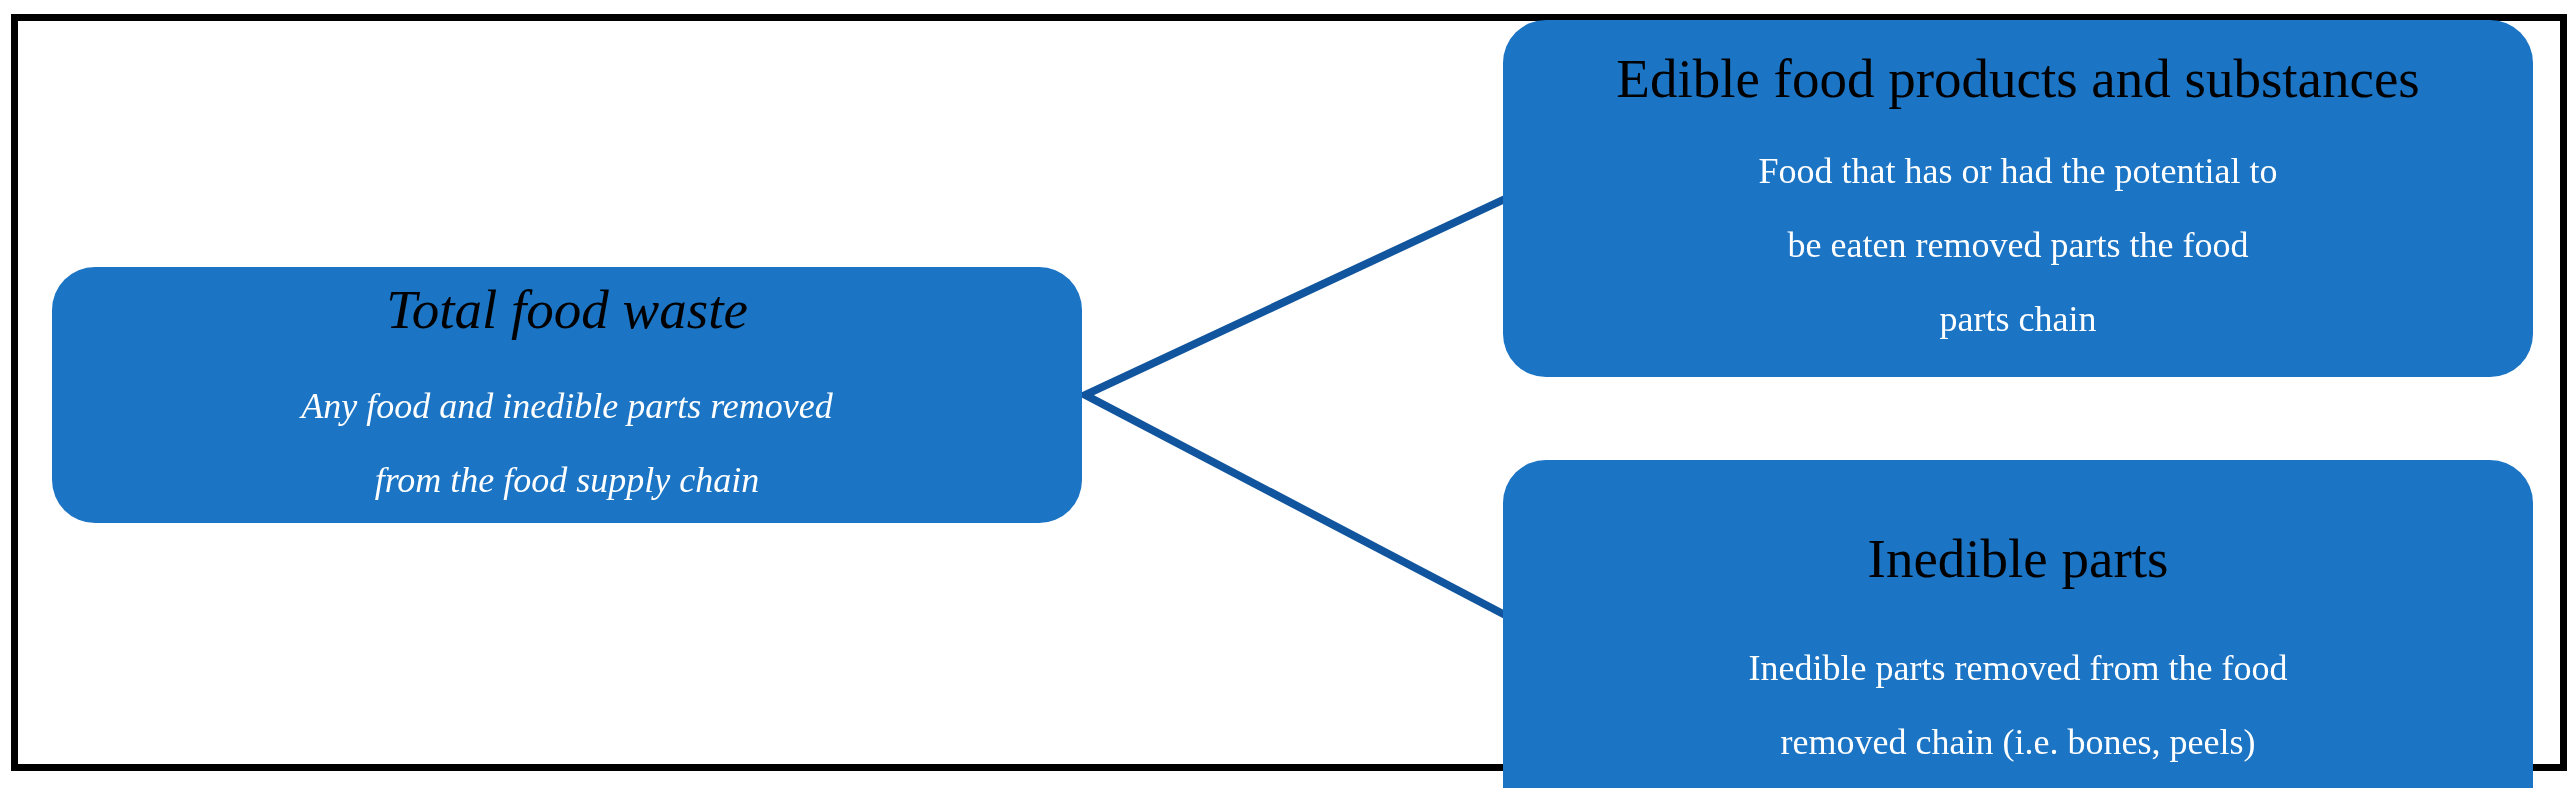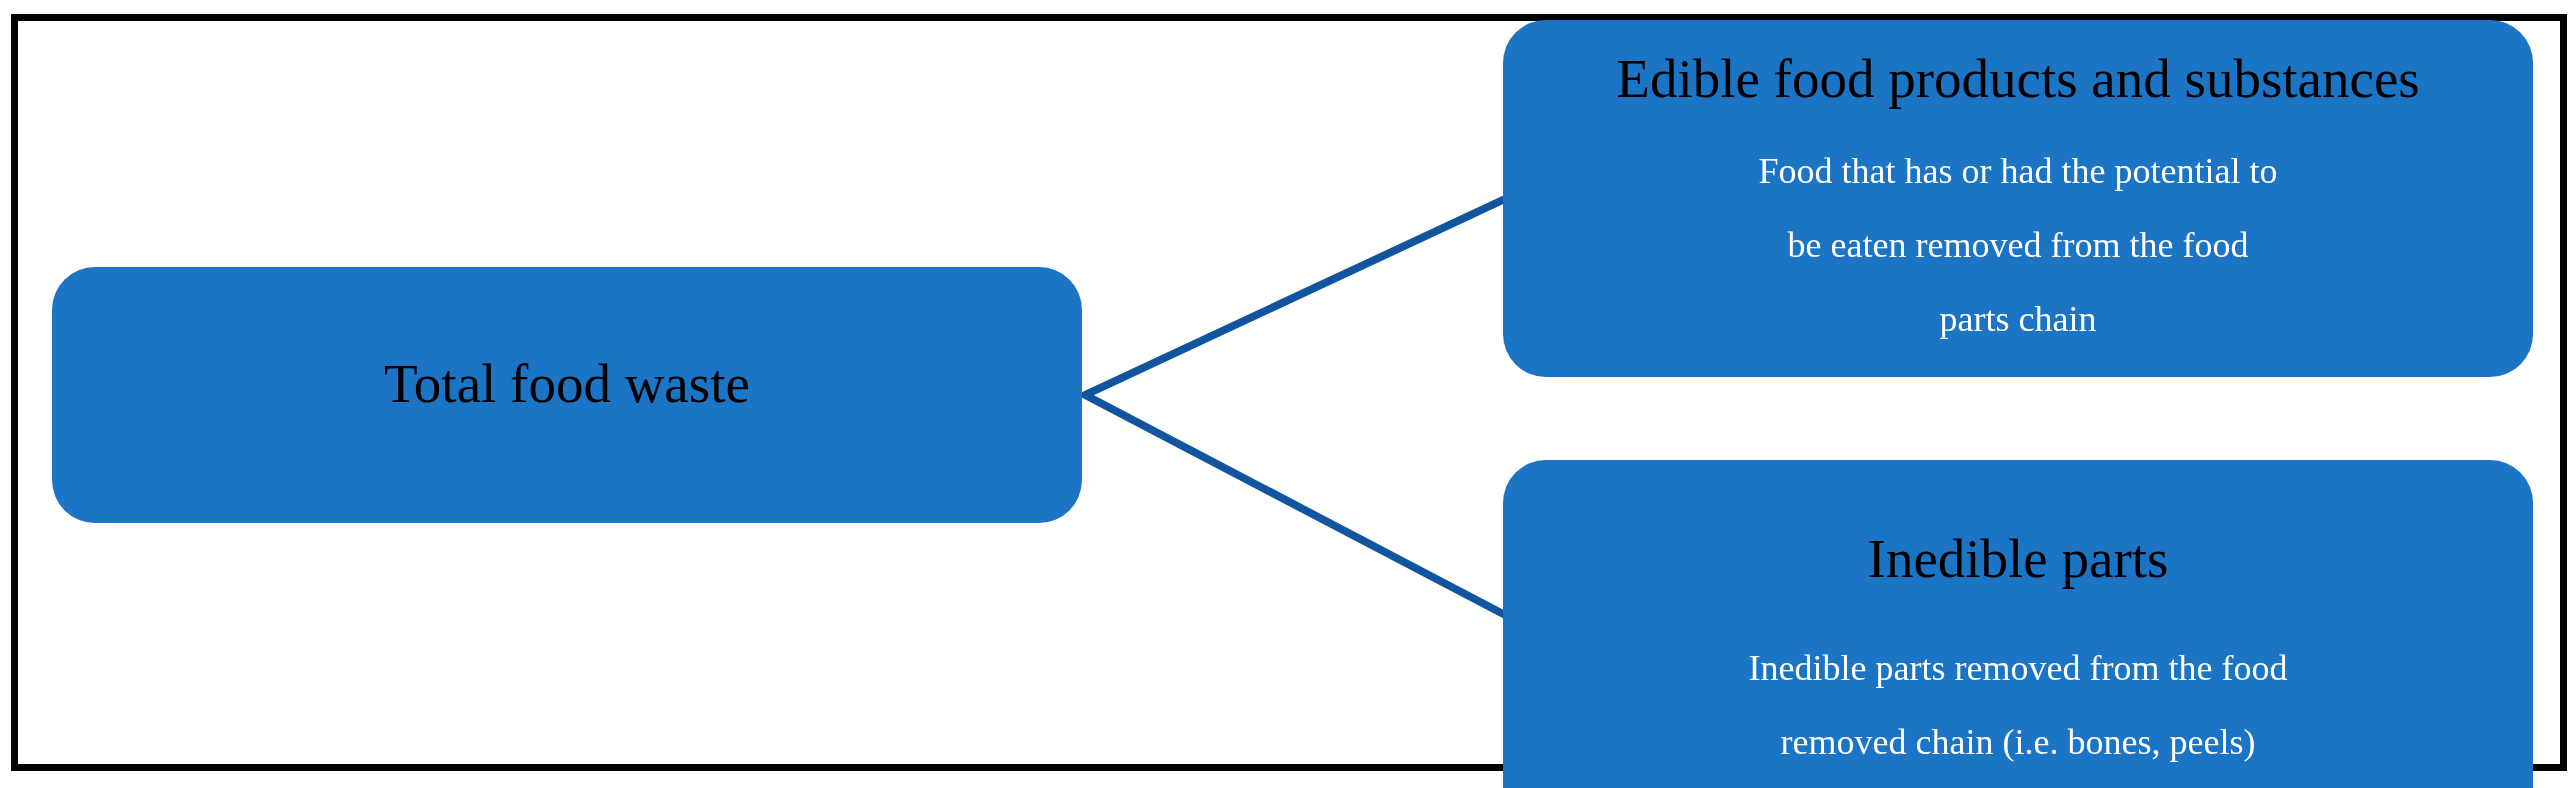--- a/index.html
+++ b/index.html
@@ -26,21 +26,21 @@
     stroke-linejoin: miter;
   }
   .node {
     position: absolute;
     background: var(--box-fill, #1B74C4);
     border-radius: 43px;
     display: flex; flex-direction: column;
     align-items: center; justify-content: center;
     text-align: center;
   }
-  .node-root   { left: 52px;   top: 267px; width: 1030px; height: 256px; }
+  .node-root   { left: 52px;   top: 267px; width: 1030px; height: 256px; font-style: italic; }
   .node-top    { left: 1503px; top: 20px;  width: 1030px; height: 357px; text-align: center; }
   .node-bottom { left: 1503px; top: 460px; width: 1030px; height: 381px; }
   .node-title {
     font-size: 55px; line-height: 74px;
     color: var(--title-text, #000000);
     white-space: nowrap;
   }
   .node-root .node-title   { margin-bottom: 22px; }
   .node-top .node-title    { margin-bottom: 18px; }
   .node-bottom .node-title { margin-bottom: 35px; }
@@ -57,28 +57,30 @@
 
   <div class="frame"></div>
 
   <svg class="connector-svg" viewBox="0 0 3302 1011">
     <polyline points="1929,255 1391,506 1929,788"></polyline>
   </svg>
 
   <div class="node node-root">
     <div class="node-title">Total food waste</div>
     <div class="node-body">
+      <div class="body-line">Any food and inedible parts removed</div>
+      <div class="body-line">from the food supply chain</div>
     </div>
   </div>
 
   <div class="node node-top">
     <div class="node-title">Edible food products and substances</div>
     <div class="node-body">
       <div class="body-line">Food that has or had the potential to</div>
-      <div class="body-line">be eaten removed from the food</div>
+      <div class="body-line">be eaten removed parts the food</div>
       <div class="body-line">parts chain</div>
     </div>
   </div>
 
   <div class="node node-bottom">
     <div class="node-title">Inedible parts</div>
     <div class="node-body">
       <div class="body-line">Inedible parts removed from the food</div>
       <div class="body-line">removed chain (i.e. bones, peels)</div>
     </div>

